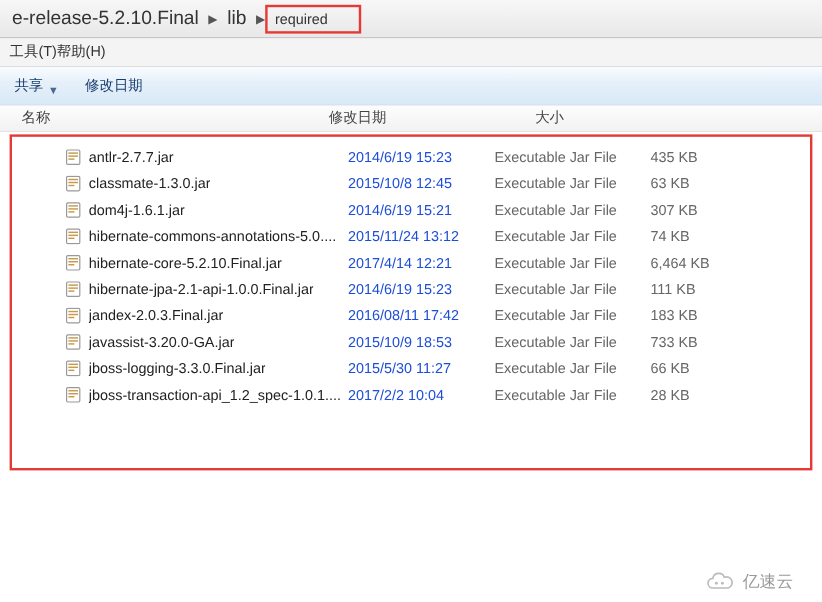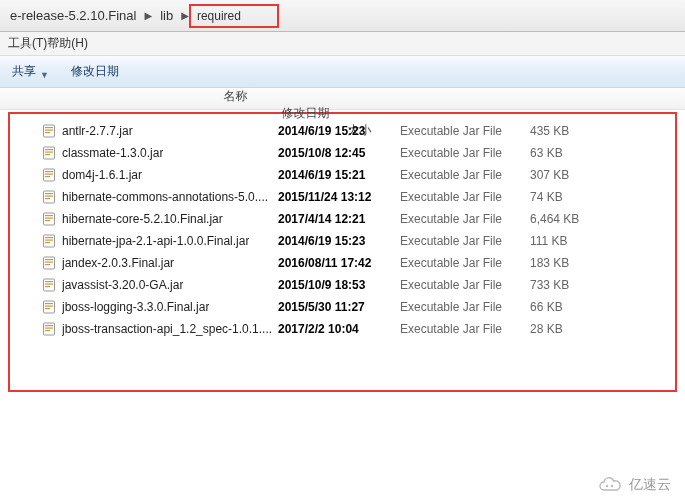--- a/index.html
+++ b/index.html
@@ -20,30 +20,30 @@
       display: flex;
       align-items: center;
       padding: 0 4px;
       color: #333;
     }
     .crumb {
       display: flex;
       align-items: center;
       height: 24px;
       padding: 0 6px;
-      font-size: 13px;
+      font-size: 16px;
     }
     .crumb-sep {
       color: #555;
       padding: 0 2px;
       font-size: 10px;
     }
     .highlight-crumb {
       border: 2px solid #e53935;
-      padding: 3px 36px 3px 6px;
+      padding: 3px 26px 3px 6px;
       margin-left: -2px;
     }
     
     .menubar {
       height: 24px;
       background: #f4f4f4;
       border-bottom: 1px solid #ddd;
       display: flex;
       align-items: center;
       padding: 0 8px;
@@ -73,65 +73,64 @@
     }
     
     .headers {
       height: 22px;
       display: flex;
       align-items: center;
       border-bottom: 1px solid #e3e3e3;
       background: linear-gradient(#fdfdfd,#f2f2f2);
       color: #444;
       font-size: 12px;
-      flex-direction: column;
     }
     .col-name { width: 274px; padding-left: 18px; }
     .col-date { width: 122px; }
     .col-type { width: 130px; }
     .col-size { width: 90px; text-align: right; padding-right: 16px; }
     
     .filelist {
       border: 2px solid #e53935;
       margin: 2px 8px 0 8px;
       height: 280px;
-      padding: 6px 4px;
+      padding: 6px 16px;
     }
     .filerow {
       height: 22px;
       display: flex;
       align-items: center;
       font-size: 12px;
       color: #222;
     }
     .cell-name {
       width: 264px;
       padding-left: 28px;
       display: flex;
       align-items: center;
       gap: 6px;
       white-space: nowrap;
       overflow: hidden;
       text-overflow: ellipsis;
     }
-    .cell-date { width: 122px; color: #000000; font-weight: bold; }
+    .cell-date { width: 122px; color: #1d4ed8; }
     .cell-type { width: 130px; color: #666; }
     .cell-size { width: 90px; text-align: left; color: #666; padding-right: 16px; }
     .jar-icon {
       width: 14px;
       height: 14px;
       flex-shrink: 0;
       display: inline-block;
     }
     .jar-icon svg { width: 14px; height: 14px; }
     .filename { overflow: hidden; text-overflow: ellipsis; white-space: nowrap; }
     
     .watermark {
       position: absolute;
-      right: 14px;
+      right: 24px;
       bottom: 8px;
       display: flex;
       align-items: center;
       gap: 6px;
       color: #999;
       font-size: 14px;
       font-family: Liberation Serif, serif;
     }
     .watermark-icon {
       width: 26px; height: 18px;

